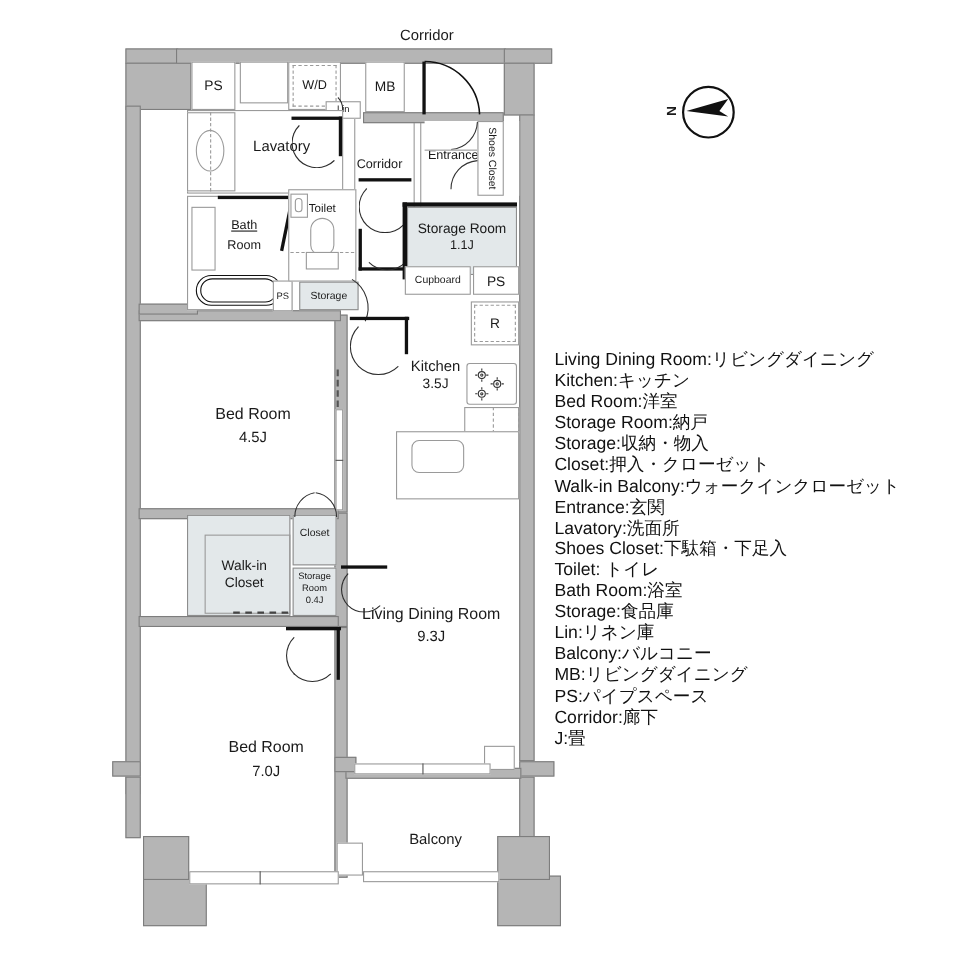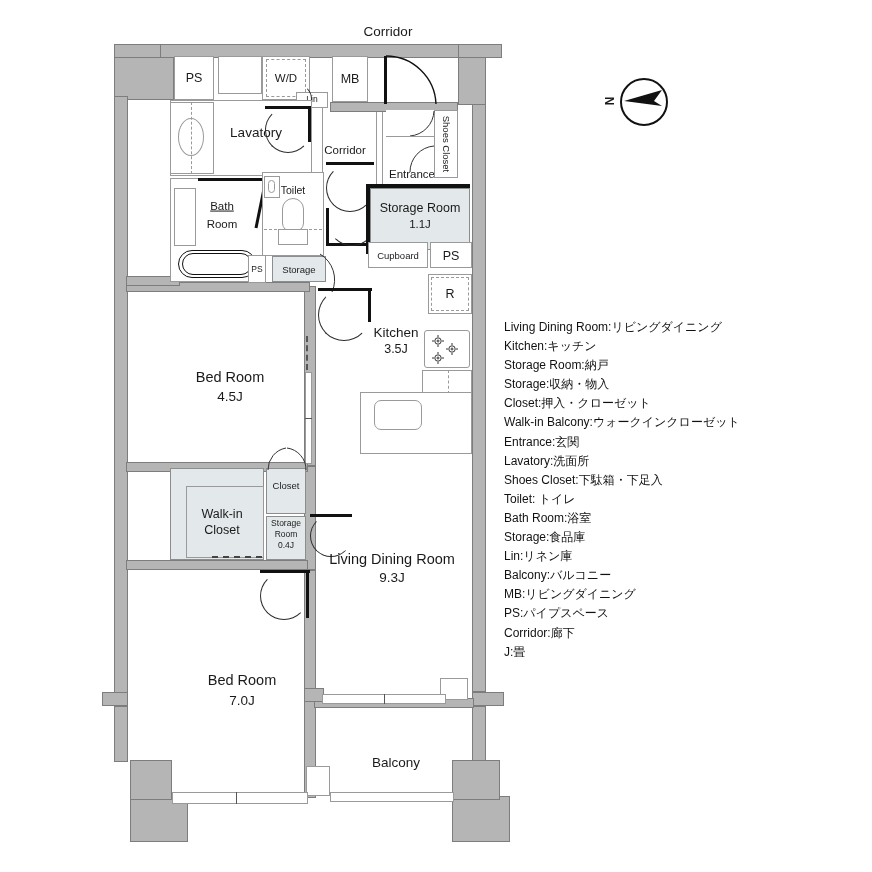--- a/index.html
+++ b/index.html
@@ -18,21 +18,21 @@
   .arc{position:absolute;border:1px solid #2b2b2b;border-radius:50%;box-sizing:border-box;}
   .t8{font-size:8.5px;}
   .t9{font-size:9.5px;}
   .t10{font-size:10.5px;}
   .t11{font-size:11.5px;}
   .t12{font-size:12.5px;}
   .t13{font-size:13.5px;}
   .t14{font-size:14.5px;}
 
   
-  #legend{position:absolute;left:504px;top:318px;font-size:12px;line-height:19.1px;color:#111;}
+  #legend{position:absolute;left:504px;top:318px;font-size:16px;line-height:19.1px;color:#111;}
   #legend div{white-space:nowrap;}
 
   
   #compass{position:absolute;left:620px;top:78px;width:50px;height:50px;}
   #compass .circ{position:absolute;left:0;top:0;width:48px;height:48px;border:2px solid #111;border-radius:50%;box-sizing:border-box;}
   #compass .nlabel{position:absolute;left:-14px;top:16px;font-size:12px;font-weight:700;
                    transform:rotate(-90deg);}
   #corridor-top{position:absolute;left:388px;top:24px;font-size:13.5px;transform:translateX(-50%);}
 </style>
 </head>
@@ -156,21 +156,21 @@
   <div class="thin" style="left:382px;top:108px;width:0;height:144px;border-width:0 0 0 1px;"></div>
 
   <div class="blk" style="left:326px;top:162px;width:48px;height:3px;"></div>
   <div class="arc" style="left:326px;top:164px;width:48px;height:48px;border-color:transparent;border-bottom-color:#2b2b2b;border-left-color:#2b2b2b;"></div>
   <div class="blk" style="left:326px;top:208px;width:3px;height:38px;"></div>
   <div class="blk" style="left:326px;top:243px;width:50px;height:3px;"></div>
   <div class="arc" style="left:328px;top:198px;width:48px;height:48px;border-color:transparent;border-bottom-color:#2b2b2b;border-right-color:#2b2b2b;"></div>
 
   <div class="wall" style="left:330px;top:102px;width:128px;height:10px;"></div>
   <div class="room" style="left:386px;top:110px;width:86px;height:68px;border:none;"></div>
-  <div class="lbl t11" style="left:412px;top:142px;margin-top:32px;">Entrance</div>
+  <div class="lbl t11" style="left:412px;top:142px;">Entrance</div>
   <div class="thin" style="left:434px;top:110px;width:24px;height:68px;"></div>
   <div class="lbl t9" style="left:446px;top:144px;transform:translate(-50%,-50%) rotate(90deg);">Shoes Closet</div>
 
   <div class="blk" style="left:384px;top:56px;width:3px;height:48px;"></div>
   <svg style="position:absolute;left:384px;top:54px;" width="72" height="56">
     <path d="M2 2 A50 50 0 0 1 52 50" stroke="#111" stroke-width="1.4" fill="none"></path>
   </svg>
 
   <svg style="position:absolute;left:408px;top:110px;" width="30" height="70">
     <path d="M26 1 A26 26 0 0 1 2 26" stroke="#333" stroke-width="1" fill="none"></path>
@@ -255,20 +255,21 @@
 
   <div class="blk" style="left:260px;top:570px;width:50px;height:3px;"></div>
   <div class="blk" style="left:306px;top:570px;width:3px;height:48px;"></div>
   <div class="arc" style="left:260px;top:572px;width:48px;height:48px;border-color:transparent;border-bottom-color:#2b2b2b;border-left-color:#2b2b2b;"></div>
 
   <div class="lbl t13" style="left:396px;top:763px;">Balcony</div>
 
   <div id="legend">
     <div>Living Dining Room:リビングダイニング</div>
     <div>Kitchen:キッチン</div>
+    <div>Bed Room:洋室</div>
     <div>Storage Room:納戸</div>
     <div>Storage:収納・物入</div>
     <div>Closet:押入・クローゼット</div>
     <div>Walk-in Balcony:ウォークインクローゼット</div>
     <div>Entrance:玄関</div>
     <div>Lavatory:洗面所</div>
     <div>Shoes Closet:下駄箱・下足入</div>
     <div>Toilet: トイレ</div>
     <div>Bath Room:浴室</div>
     <div>Storage:食品庫</div>

